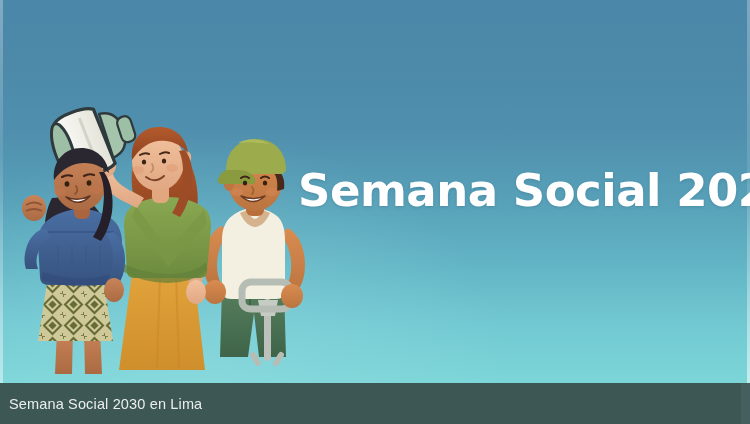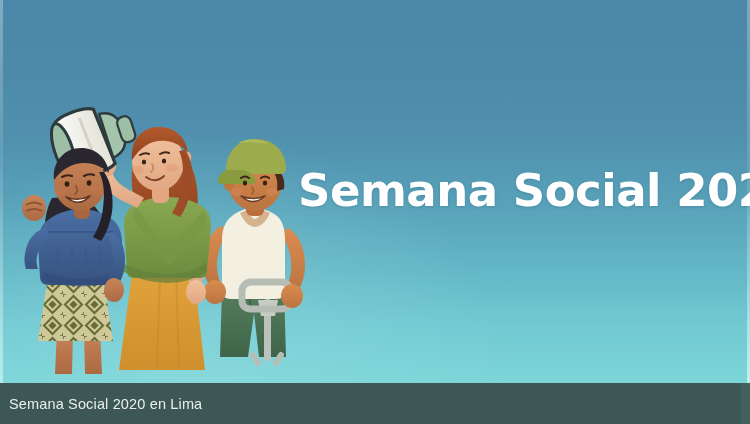--- a/index.html
+++ b/index.html
@@ -305,17 +305,17 @@
       </svg>
     </div>
 
     <div class="hero-title">Semana Social 2025</div>
 
     <div class="edge-left"></div>
     <div class="edge-right"></div>
   </div>
 
   <div class="caption-bar">
-    <span class="caption-text">Semana Social 2020 en Lima</span>
+    <span class="caption-text">Semana Social 2030 en Lima</span>
     <span class="caption-edge"></span>
   </div>
 
 </div>
 
 </body></html>

